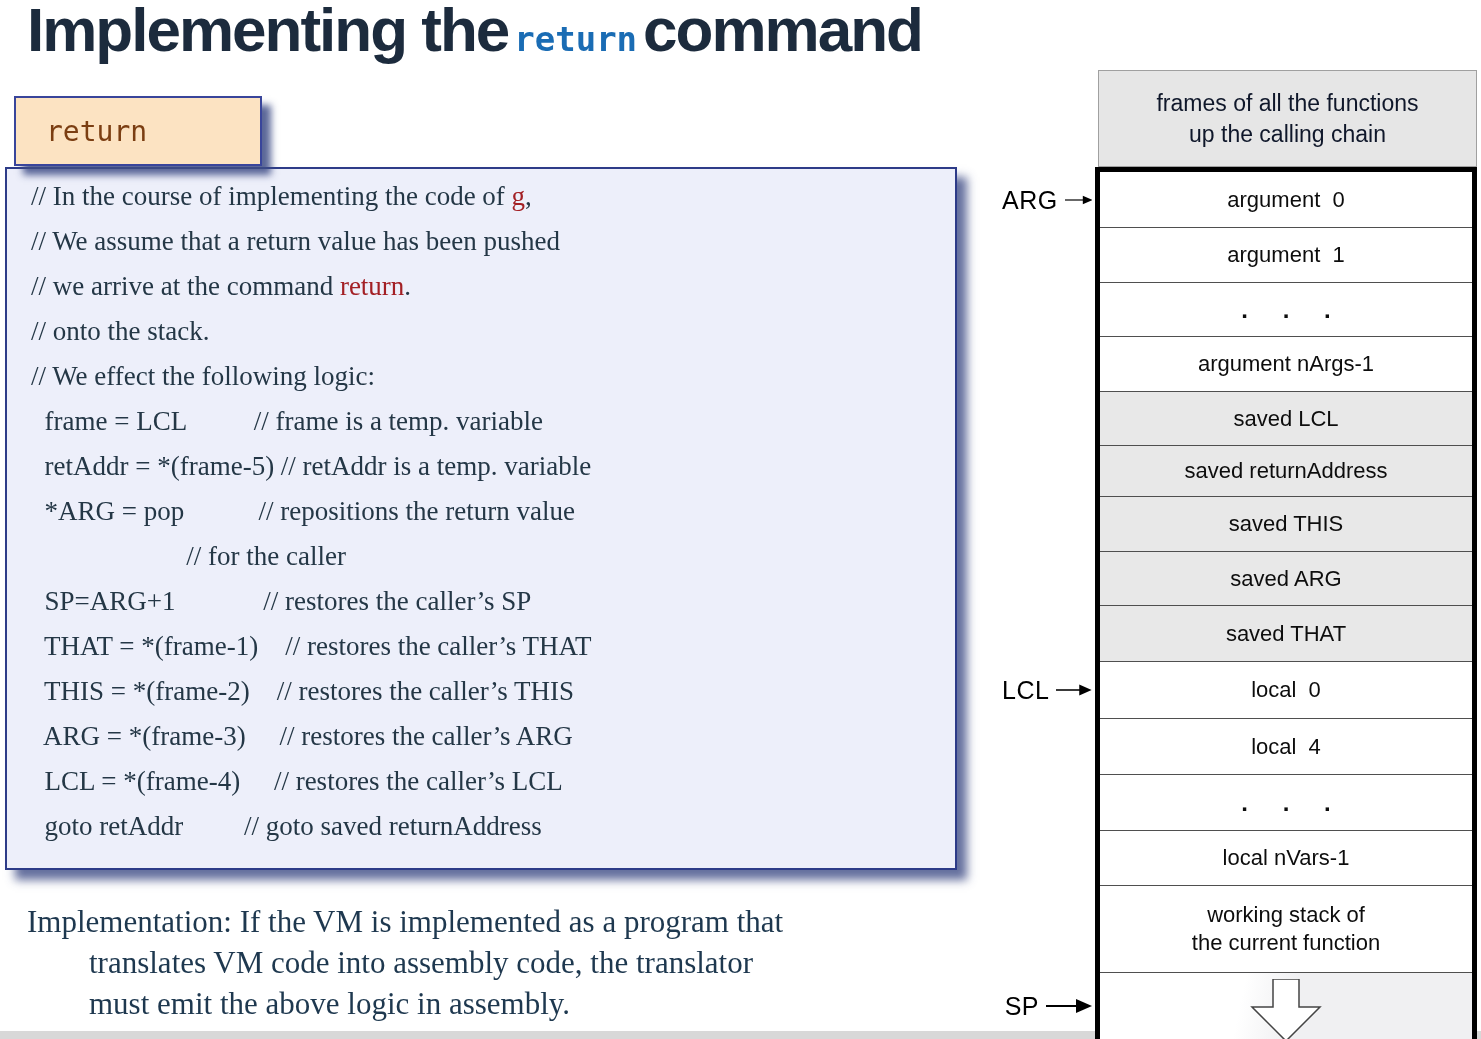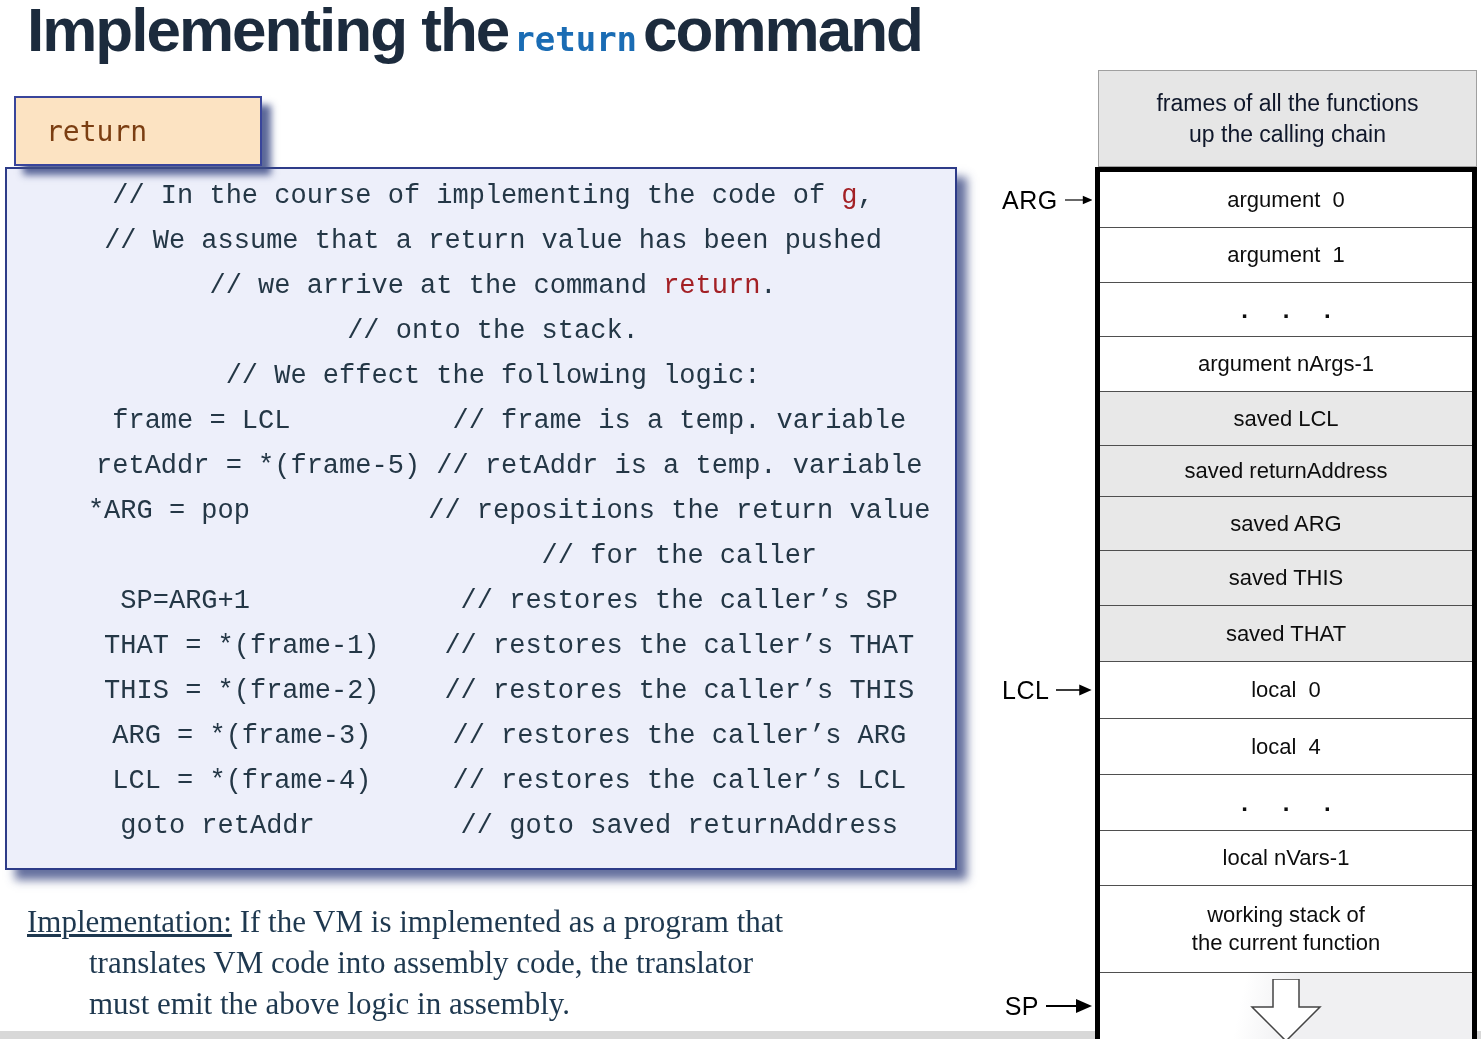--- a/index.html
+++ b/index.html
@@ -30,32 +30,32 @@
     font-size:28px;color:var(--chip_text);padding-left:30px;
   }
   
   .codebox{
     position:absolute;left:5px;top:167px;width:952px;height:703px;
     background:var(--code_bg);border:2px solid var(--box_border);
     box-shadow:10px 10px 9px rgba(62,76,134,0.8);
     box-sizing:border-box;z-index:2;padding-top:5px;
   }
   .code-line{
-    font-family:Liberation Mono, monospace;
+    font-family:Liberation Serif, serif;
     font-size:27px;line-height:45px;height:45px;white-space:pre;
-    color:var(--code_text);padding-left:24px;text-align:center;
+    color:var(--code_text);padding-left:24px;
   }
   .code-line .r{color:var(--code_red);}
   
   .impl{
     position:absolute;left:27px;top:901px;width:960px;
     font-family:"Liberation Serif",serif;font-size:31px;line-height:41px;
     color:#1e384f;
   }
-  .impl .lead{text-decoration:underline;}
+  .impl .lead{}
   .impl .cont{padding-left:62px;}
   
   .bottom-bar{
     position:absolute;left:0;top:1031px;width:1481px;height:8px;
     background:#d8d8d8;z-index:1;
   }
   
   .frames-header{
     position:absolute;left:1098px;top:70px;width:379px;height:97px;
     background:var(--header_bg);border:1px solid #a0a0a0;box-sizing:border-box;
@@ -128,22 +128,22 @@
 <div class="stack-table" id="stacktable">
     <div class="stack-row" style="height: 56px; flex: 0 0 56px;"><span>argument  0</span><div class="pointer"><span class="ptr-label">ARG</span><svg width="46" height="18" viewBox="0 0 46 18">
           <line x1="0" y1="9" x2="31" y2="9" stroke="#000" stroke-width="2"></line>
           <polygon points="30,2 46,9 30,16" fill="#000"></polygon>
         </svg></div></div>
     <div class="stack-row" style="height: 55px; flex: 0 0 55px;"><span>argument  1</span></div>
     <div class="stack-row ellipsis" style="height: 54px; flex: 0 0 54px;"><span>. . .</span></div>
     <div class="stack-row" style="height: 55px; flex: 0 0 55px;"><span>argument nArgs-1</span></div>
     <div class="stack-row shade" style="height: 54px; flex: 0 0 54px;"><span>saved LCL</span></div>
     <div class="stack-row shade" style="height: 51px; flex: 0 0 51px;"><span>saved returnAddress</span></div>
+    <div class="stack-row shade" style="height: 55px; flex: 0 0 55px;"><span>saved THIS</span></div>
     <div class="stack-row shade" style="height: 54px; flex: 0 0 54px;"><span>saved ARG</span></div>
-    <div class="stack-row shade" style="height: 55px; flex: 0 0 55px;"><span>saved THIS</span></div>
     <div class="stack-row shade" style="height: 56px; flex: 0 0 56px;"><span>saved THAT</span></div>
     <div class="stack-row" style="height: 57px; flex: 0 0 57px;"><span>local  0</span><div class="pointer"><span class="ptr-label">LCL</span><svg width="46" height="18" viewBox="0 0 46 18">
           <line x1="0" y1="9" x2="31" y2="9" stroke="#000" stroke-width="2"></line>
           <polygon points="30,2 46,9 30,16" fill="#000"></polygon>
         </svg></div></div>
     <div class="stack-row" style="height: 56px; flex: 0 0 56px;"><span>local  4</span></div>
     <div class="stack-row ellipsis" style="height: 56px; flex: 0 0 56px;"><span>. . .</span></div>
     <div class="stack-row" style="height: 55px; flex: 0 0 55px;"><span>local nVars-1</span></div>
     <div class="stack-row" style="height: 87px; flex: 0 0 87px;"><span>working stack of
 the current function</span></div>

